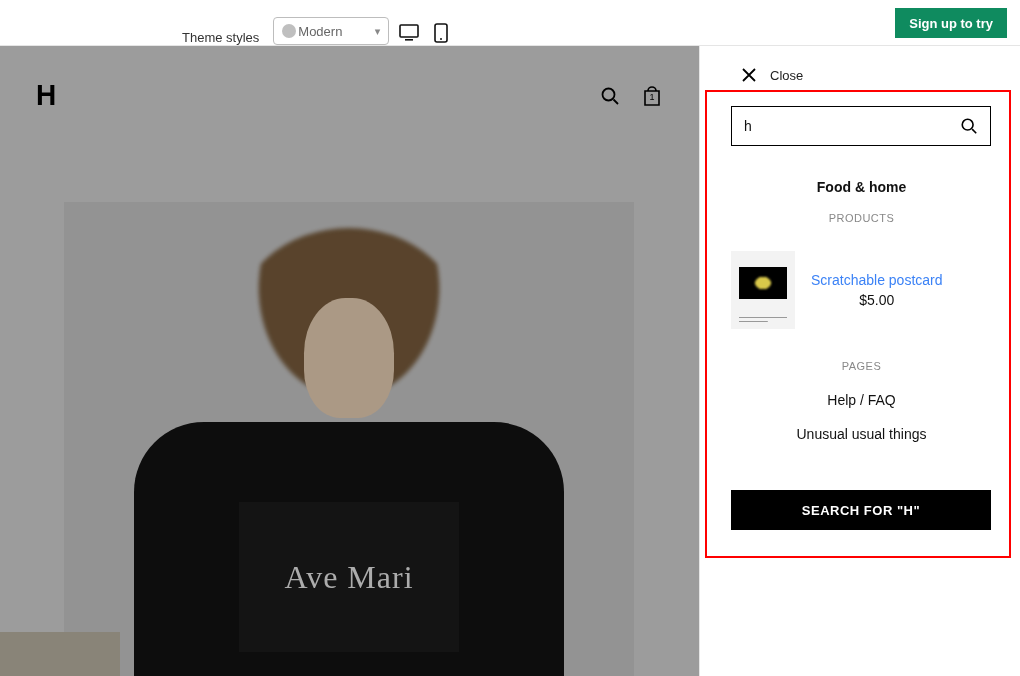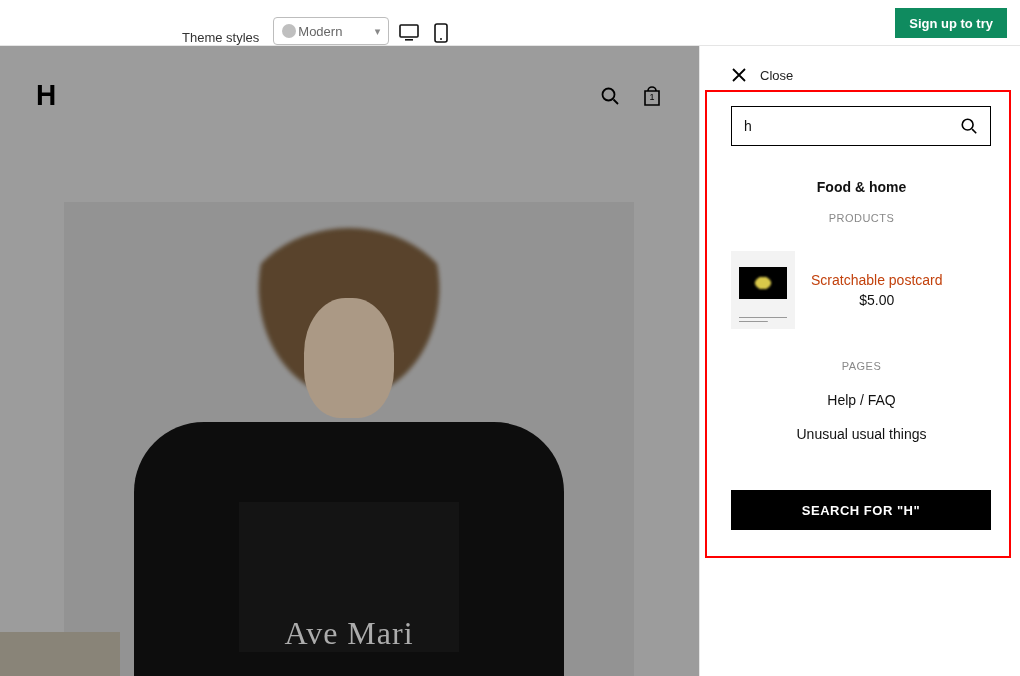--- a/index.html
+++ b/index.html
@@ -68,37 +68,37 @@
     position:absolute; top:96px; left:50%; transform:translateX(-50%);
     width:90px; height:120px; background:#dcc4ab; border-radius:46% 46% 40% 40%;
   }
   .hero .torso {
     position:absolute; top:220px; left:50%; transform:translateX(-50%);
     width:430px; height:360px; background:#111; border-radius:70px 70px 0 0;
   }
   .hero .patch {
     position:absolute; top:300px; left:50%; transform:translateX(-50%);
     width:220px; height:150px; background:#1a1a1a;
-    display:flex; align-items:flex-end; justify-content:center;
+    display:flex; align-items:center; justify-content:center;
   }
   .hero .patch span{
     color:#ddd; font-family: "Comic Sans MS", cursive; font-size:32px; letter-spacing:1px;
   }
   .thumb {
     position:absolute; bottom:0; left:0; width:120px; height:44px; background:#b0a99a;
   }
 
   
   .panel {
     position:absolute; top:46px; right:0; width:320px; height:630px;
     background:#fff;
   }
   .close-row {
     display:flex; align-items:center; gap:12px;
-    padding:20px 0 0 30px; font-size:13px; color:#222;
+    padding:20px 0 0 40px; font-size:13px; color:#222;
   }
   .close-x { width:18px; height:18px; display:flex; align-items:center; justify-content:center; }
   .highlight {
     position:absolute; top:44px; left:5px; right:9px; height:468px;
     border:2px solid #ff0000; pointer-events:none;
   }
   .search-box {
     position:absolute; top:60px; left:31px; width:260px; height:40px;
     border:1px solid #000; display:flex; align-items:center; padding:0 12px;
   }
@@ -120,21 +120,21 @@
     content:""; position:absolute; top:8px; left:14px; width:20px; height:16px;
     background: radial-gradient(ellipse at center, #d9c84a 55%, transparent 56%);
     filter: blur(1px);
   }
   .prod-img .scribble{
     position:absolute; bottom:6px; left:8px; right:8px; height:10px;
     background:
       linear-gradient(#999,#999) 0 4px/100% 1px no-repeat,
       linear-gradient(#999,#999) 0 8px/60% 1px no-repeat;
   }
-  .prod-title { font-size:14px; color:#c2410c; }
+  .prod-title { font-size:14px; color:#3b82f6; }
   .prod-price { font-size:14px; color:#111; margin-top:4px; }
   .lbl-pages { top:314px; }
   .page-item1 { top:346px; font-size:14px; color:#111; }
   .page-item2 { top:380px; font-size:14px; color:#111; }
   .search-btn {
     position:absolute; top:444px; left:31px; width:260px; height:40px;
     background:#000; color:#fff; border:none; font-size:13px; font-weight:bold; letter-spacing:0.5px;
     cursor:pointer;
   }
 

